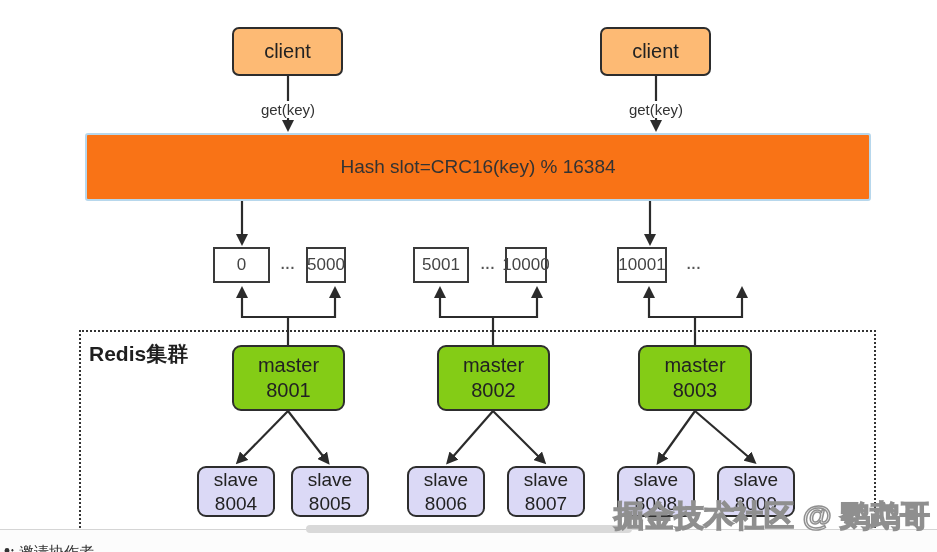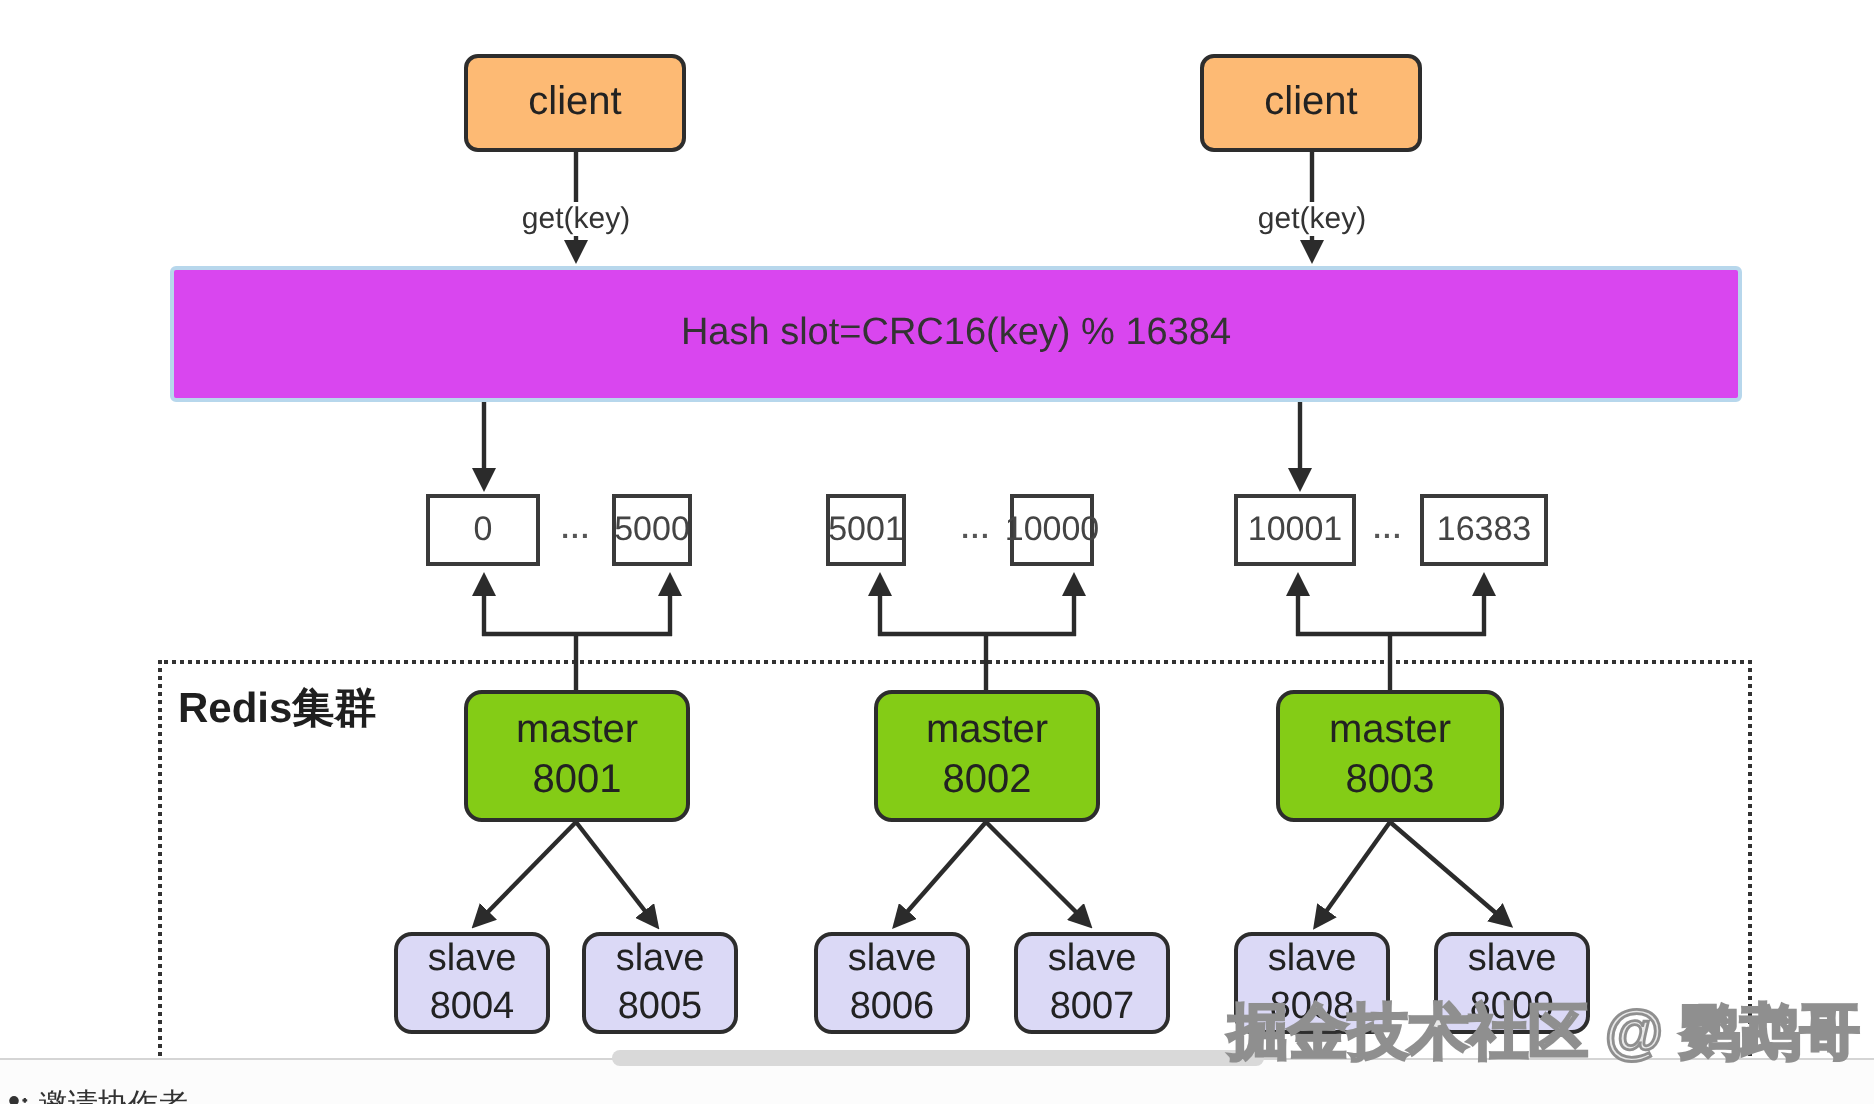--- a/index.html
+++ b/index.html
@@ -27,21 +27,21 @@
   .slave  { background:#dbd9f6; font-size:19px; }
 
   .getkey {
     position:absolute; z-index:3; transform:translateX(-50%);
     background:#ffffff; padding:0 3px;
     font-size:15px; color:#333;
   }
 
   .hashbar {
     position:absolute; left:85px; top:133px; width:786px; height:68px; z-index:2;
-    background:#d946ef; border:2px solid #b7d7ec; border-radius:3px;
+    background:#f97316; border:2px solid #b7d7ec; border-radius:3px;
     display:flex; align-items:center; justify-content:center;
     font-size:19px; color:#333;
   }
 
   .slotbox {
     position:absolute; top:247px; height:36px; z-index:2;
     background:#ffffff; border:2px solid #3a3a3a;
     display:flex; align-items:center; justify-content:center;
     font-size:17px; color:#444;
   }
@@ -135,27 +135,26 @@
   <div class="getkey" style="left:656px; top:101px;">get(key)</div>
 
   <div class="hashbar">
     <span>Hash slot=CRC16(key) % 16384</span>
   </div>
 
   <div class="slotbox" style="left:213px; width:57px;">0</div>
   <div class="dots" style="left:288px;">...</div>
   <div class="slotbox" style="left:306px; width:40px;">5000</div>
 
-  <div class="slotbox" style="left:413px; width:40px;">5001</div>
+  <div class="slotbox" style="left:413px; width:56px;">5001</div>
   <div class="dots" style="left:488px;">...</div>
   <div class="slotbox" style="left:505px; width:42px;">10000</div>
 
-  <div class="slotbox" style="left:617px; width:61px;">10001</div>
+  <div class="slotbox" style="left:617px; width:50px;">10001</div>
   <div class="dots" style="left:694px;">...</div>
-  <div class="slotbox" style="left:710px; width:64px;">16383</div>
 
   <div class="cluster"></div>
   <div class="cluster-label">Redis集群</div>
 
   <div class="node master" style="left:232px; top:345px; width:113px; height:66px;">
     <span>master</span>
     <span>8001</span>
   </div>
   <div class="node master" style="left:437px; top:345px; width:113px; height:66px;">
     <span>master</span>

